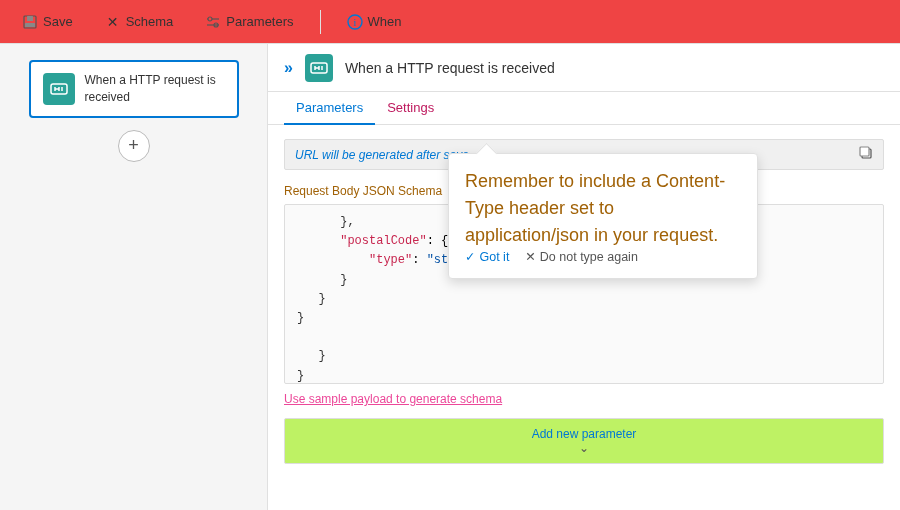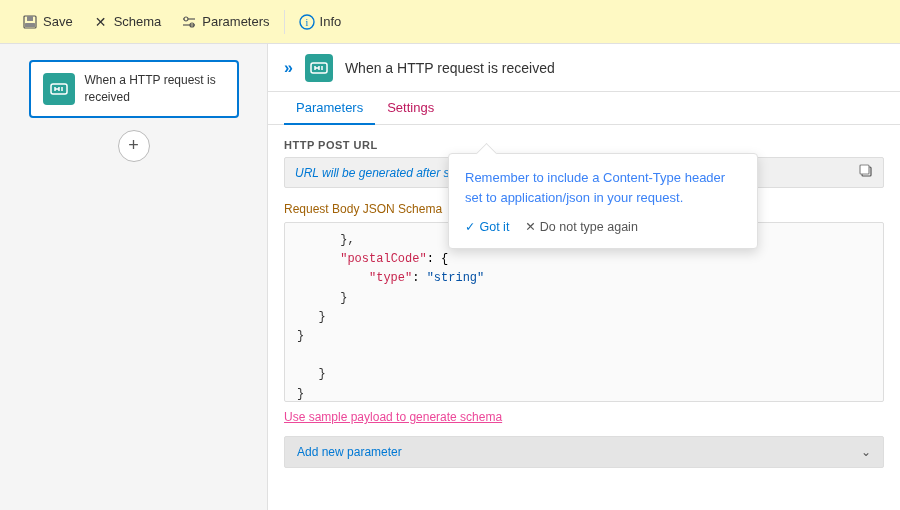--- a/index.html
+++ b/index.html
@@ -10,24 +10,24 @@
       width: 900px;
       height: 510px;
       overflow: hidden;
     }
 
     
     .toolbar {
       display: flex;
       align-items: center;
       height: 44px;
-      background: #fef9c3;
+      background: #ef4444;
       border-bottom: 1px solid #e0e0e0;
       padding: 0 16px;
-      gap: 8px;
+      gap: 20px;
     }
     .toolbar-btn {
       display: flex;
       align-items: center;
       gap: 5px;
       cursor: pointer;
       color: #333;
       font-size: 13px;
       background: none;
       border: none;
@@ -247,21 +247,22 @@
 
     .add-param-bar {
       border: 1px solid #ddd;
       border-radius: 2px;
       padding: 8px 12px;
       display: flex;
       align-items: center;
       justify-content: space-between;
       margin-top: 12px;
       cursor: pointer;
-      background: #e5e5e5;
+      background: #bef264;
+      flex-direction: column;
     }
     .add-param-text {
       font-size: 12px;
       color: #0078d4;
     }
     .chevron-icon {
       color: #555;
       font-size: 12px;
     }
 
@@ -284,24 +285,24 @@
       top: -8px;
       left: 30px;
       width: 14px;
       height: 14px;
       background: #fff;
       border-top: 1px solid #e0e0e0;
       border-left: 1px solid #e0e0e0;
       transform: rotate(45deg);
     }
     .tooltip-text {
-      font-size: 13px;
-      color: #3b82f6;
+      font-size: 18px;
+      color: #a16207;
       line-height: 1.5;
-      margin-bottom: 12px;
+      margin-bottom: 0;
     }
     .tooltip-actions {
       display: flex;
       align-items: center;
       gap: 16px;
     }
     .tooltip-got-it {
       display: flex;
       align-items: center;
       gap: 4px;
@@ -353,21 +354,21 @@
     <span>Parameters</span>
   </button>
   <div class="toolbar-divider"></div>
   <button class="toolbar-btn">
     <span class="toolbar-icon">
       <svg width="16" height="16" viewBox="0 0 16 16">
         <circle cx="8" cy="8" r="7" stroke="#0078d4" stroke-width="1.4" fill="none"></circle>
         <text x="8" y="12" text-anchor="middle" font-size="10" fill="#0078d4" font-family="serif">i</text>
       </svg>
     </span>
-    <span>Info</span>
+    <span>When</span>
   </button>
 </div>
 
 <div class="main-area">
 
   <div class="sidebar">
     <div class="sidebar-card">
       <div class="sidebar-card-icon">
         <svg width="18" height="18" viewBox="0 0 18 18" fill="white">
           <rect x="1" y="4" width="16" height="10" rx="2" fill="none" stroke="white" stroke-width="1.5"></rect>
@@ -416,21 +417,20 @@
             <span>Got it</span>
           </div>
           <div class="tooltip-dismiss">
             <span class="x-icon">✕</span>
             <span>Do not type again</span>
           </div>
         </div>
       </div>
 
       
-      <div class="section-label">HTTP POST URL</div>
       <div class="url-field">
         <span class="url-field-text">URL will be generated after save</span>
         <span class="url-copy-btn">
           <svg width="14" height="14" viewBox="0 0 14 14" fill="none">
             <rect x="3" y="3" width="9" height="9" rx="1" stroke="#555" stroke-width="1.2"></rect>
             <rect x="1" y="1" width="9" height="9" rx="1" stroke="#888" stroke-width="1.2" fill="#fff"></rect>
           </svg>
         </span>
       </div>
 

